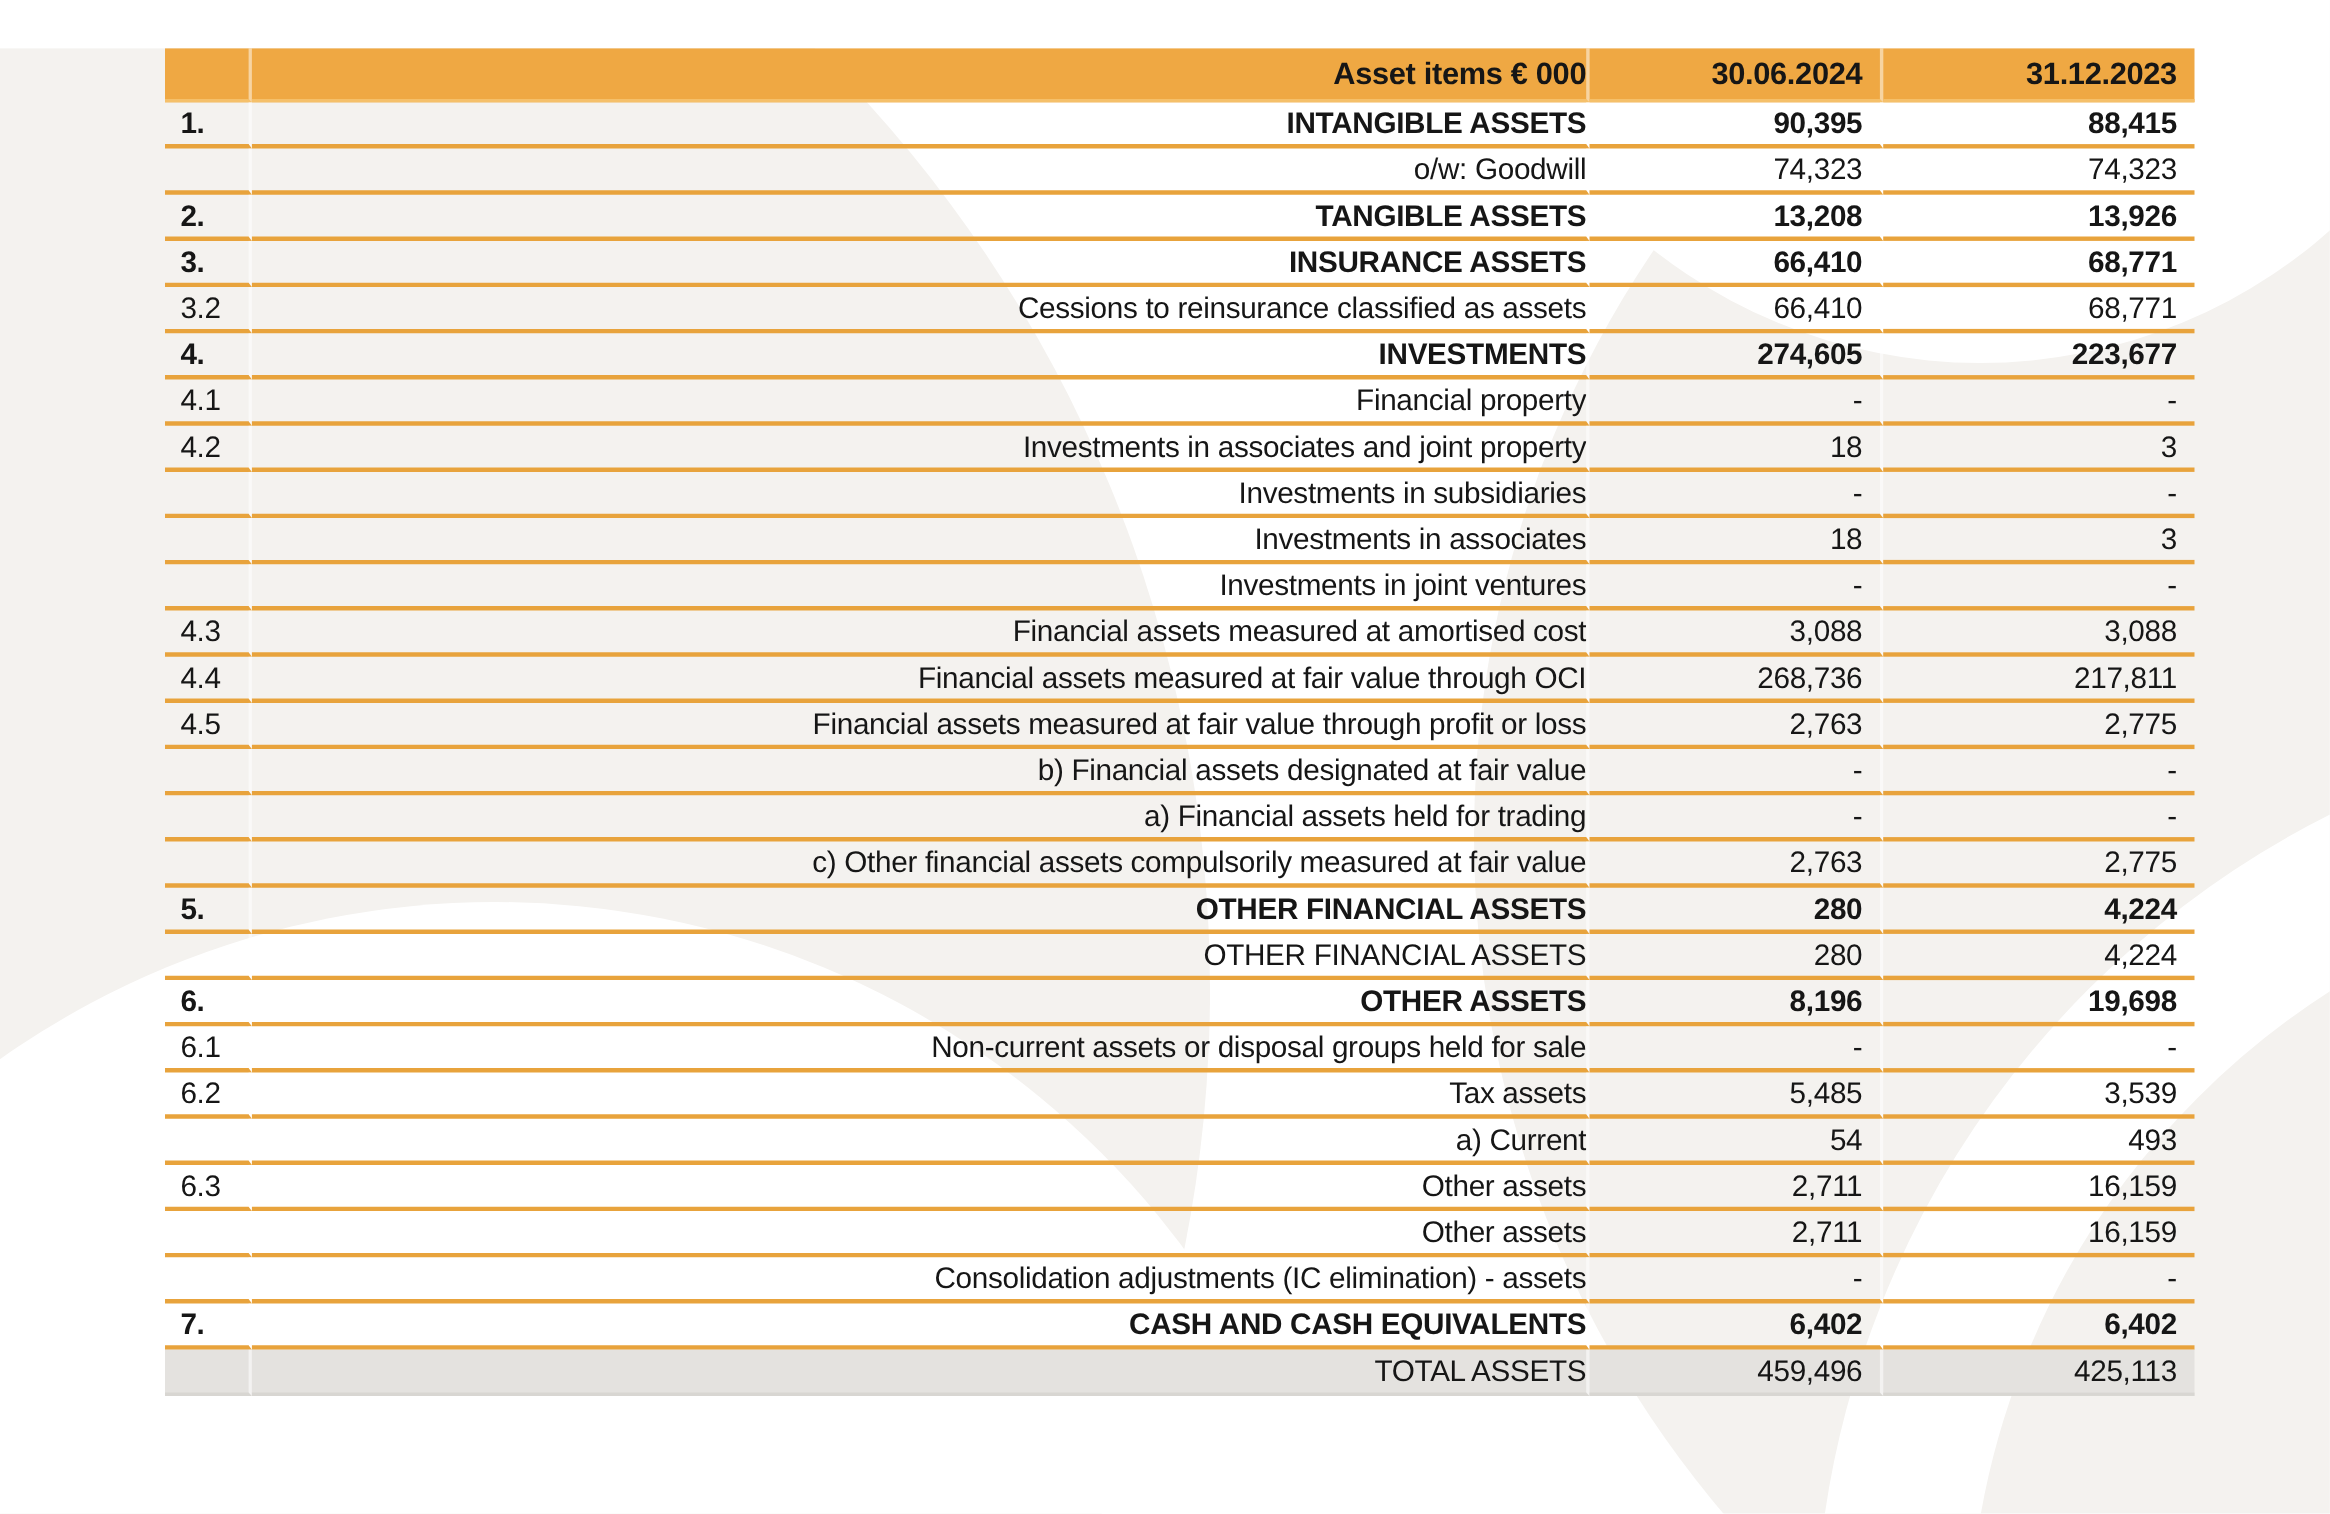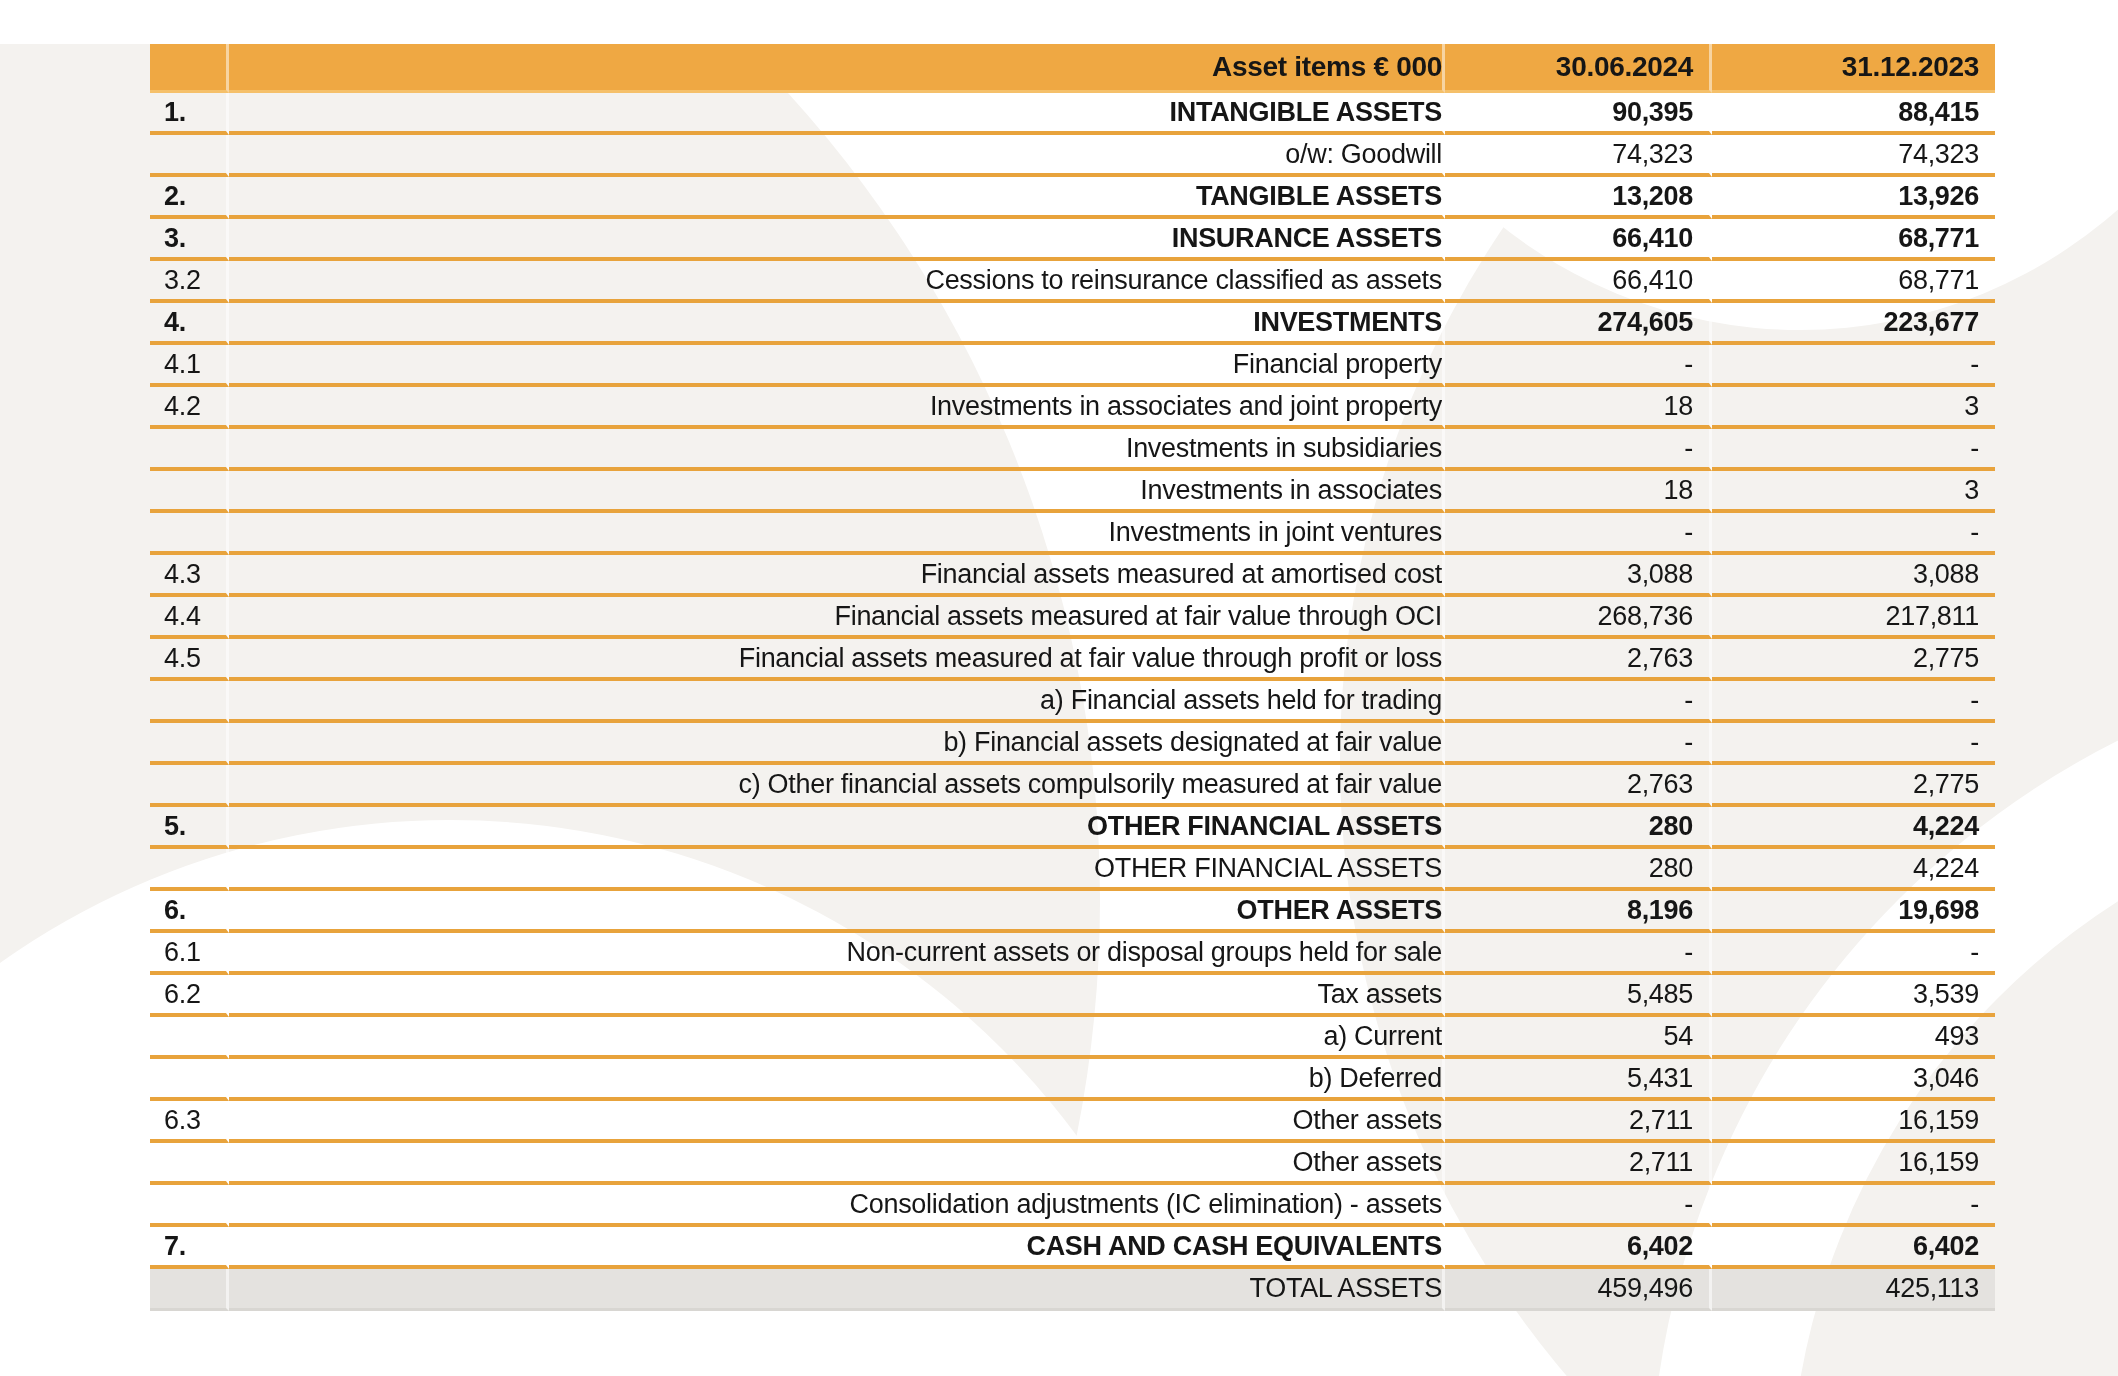--- a/index.html
+++ b/index.html
@@ -196,27 +196,27 @@
           <td class="c-v2">217,811</td>
         </tr>
         <tr class="item">
           <td class="c-num">4.5</td>
           <td class="c-label">Financial assets measured at fair value through profit or loss</td>
           <td class="c-v1">2,763</td>
           <td class="c-v2">2,775</td>
         </tr>
         <tr class="item">
           <td class="c-num"></td>
+          <td class="c-label">b) Financial assets designated at fair value</td>
+          <td class="c-v1">-</td>
+          <td class="c-v2">-</td>
+        </tr>
+        <tr class="item">
+          <td class="c-num"></td>
           <td class="c-label">a) Financial assets held for trading</td>
-          <td class="c-v1">-</td>
-          <td class="c-v2">-</td>
-        </tr>
-        <tr class="item">
-          <td class="c-num"></td>
-          <td class="c-label">b) Financial assets designated at fair value</td>
           <td class="c-v1">-</td>
           <td class="c-v2">-</td>
         </tr>
         <tr class="item">
           <td class="c-num"></td>
           <td class="c-label">c) Other financial assets compulsorily measured at fair value</td>
           <td class="c-v1">2,763</td>
           <td class="c-v2">2,775</td>
         </tr>
         <tr class="section">
@@ -249,26 +249,20 @@
           <td class="c-v1">5,485</td>
           <td class="c-v2">3,539</td>
         </tr>
         <tr class="item">
           <td class="c-num"></td>
           <td class="c-label">a) Current</td>
           <td class="c-v1">54</td>
           <td class="c-v2">493</td>
         </tr>
         <tr class="item">
-          <td class="c-num"></td>
-          <td class="c-label">b) Deferred</td>
-          <td class="c-v1">5,431</td>
-          <td class="c-v2">3,046</td>
-        </tr>
-        <tr class="item">
           <td class="c-num">6.3</td>
           <td class="c-label">Other assets</td>
           <td class="c-v1">2,711</td>
           <td class="c-v2">16,159</td>
         </tr>
         <tr class="item">
           <td class="c-num"></td>
           <td class="c-label">Other assets</td>
           <td class="c-v1">2,711</td>
           <td class="c-v2">16,159</td>

